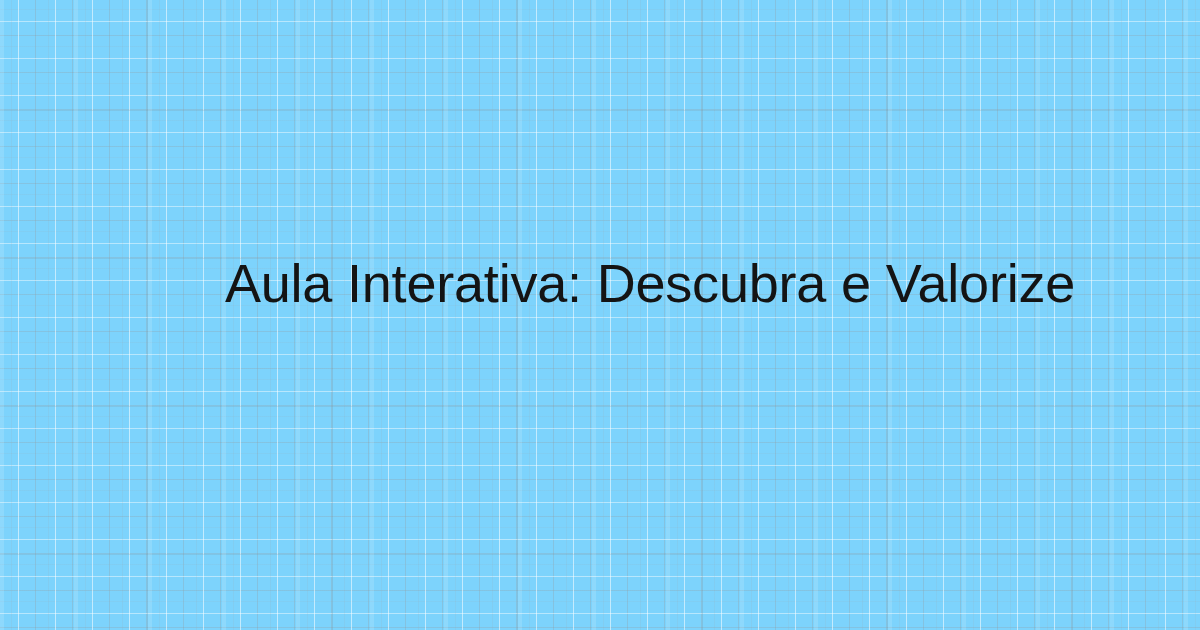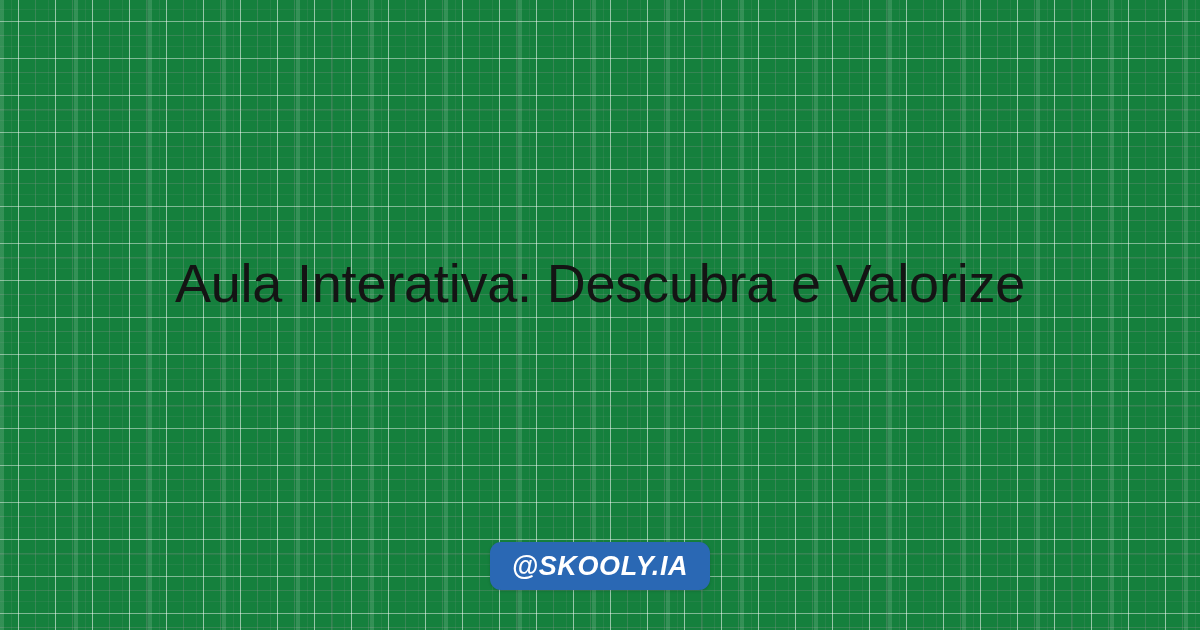--- a/index.html
+++ b/index.html
@@ -11,25 +11,25 @@
     width: 1200px;
     height: 630px;
     overflow: hidden;
     font-family: "Liberation Sans", sans-serif;
   }
 
   #card {
     position: relative;
     width: 1200px;
     height: 630px;
-    background-color: #15803d;
+    background-color: #7dd3fc;
     overflow: hidden;
     display: flex;
     flex-direction: column;
-    align-items: center;
+    align-items: flex-end;
     justify-content: center;
   }
 
   
   .tex {
     position: absolute;
     inset: 0;
     pointer-events: none;
   }
 
@@ -167,19 +167,14 @@
 
   <div class="tex tex-grid-main"></div>
   <div class="tex tex-grid-thin"></div>
   <div class="tex tex-grid-accent"></div>
   <div class="tex tex-band"></div>
 
   <h1 class="headline">
     <span class="line">Aula Interativa: Descubra e Valorize</span>
   </h1>
 
-  <div class="badge-wrap">
-    <div class="badge">
-      <span class="badge-text">@SKOOLY.IA</span>
-    </div>
-  </div>
 
 </div>
 
 </body></html>

